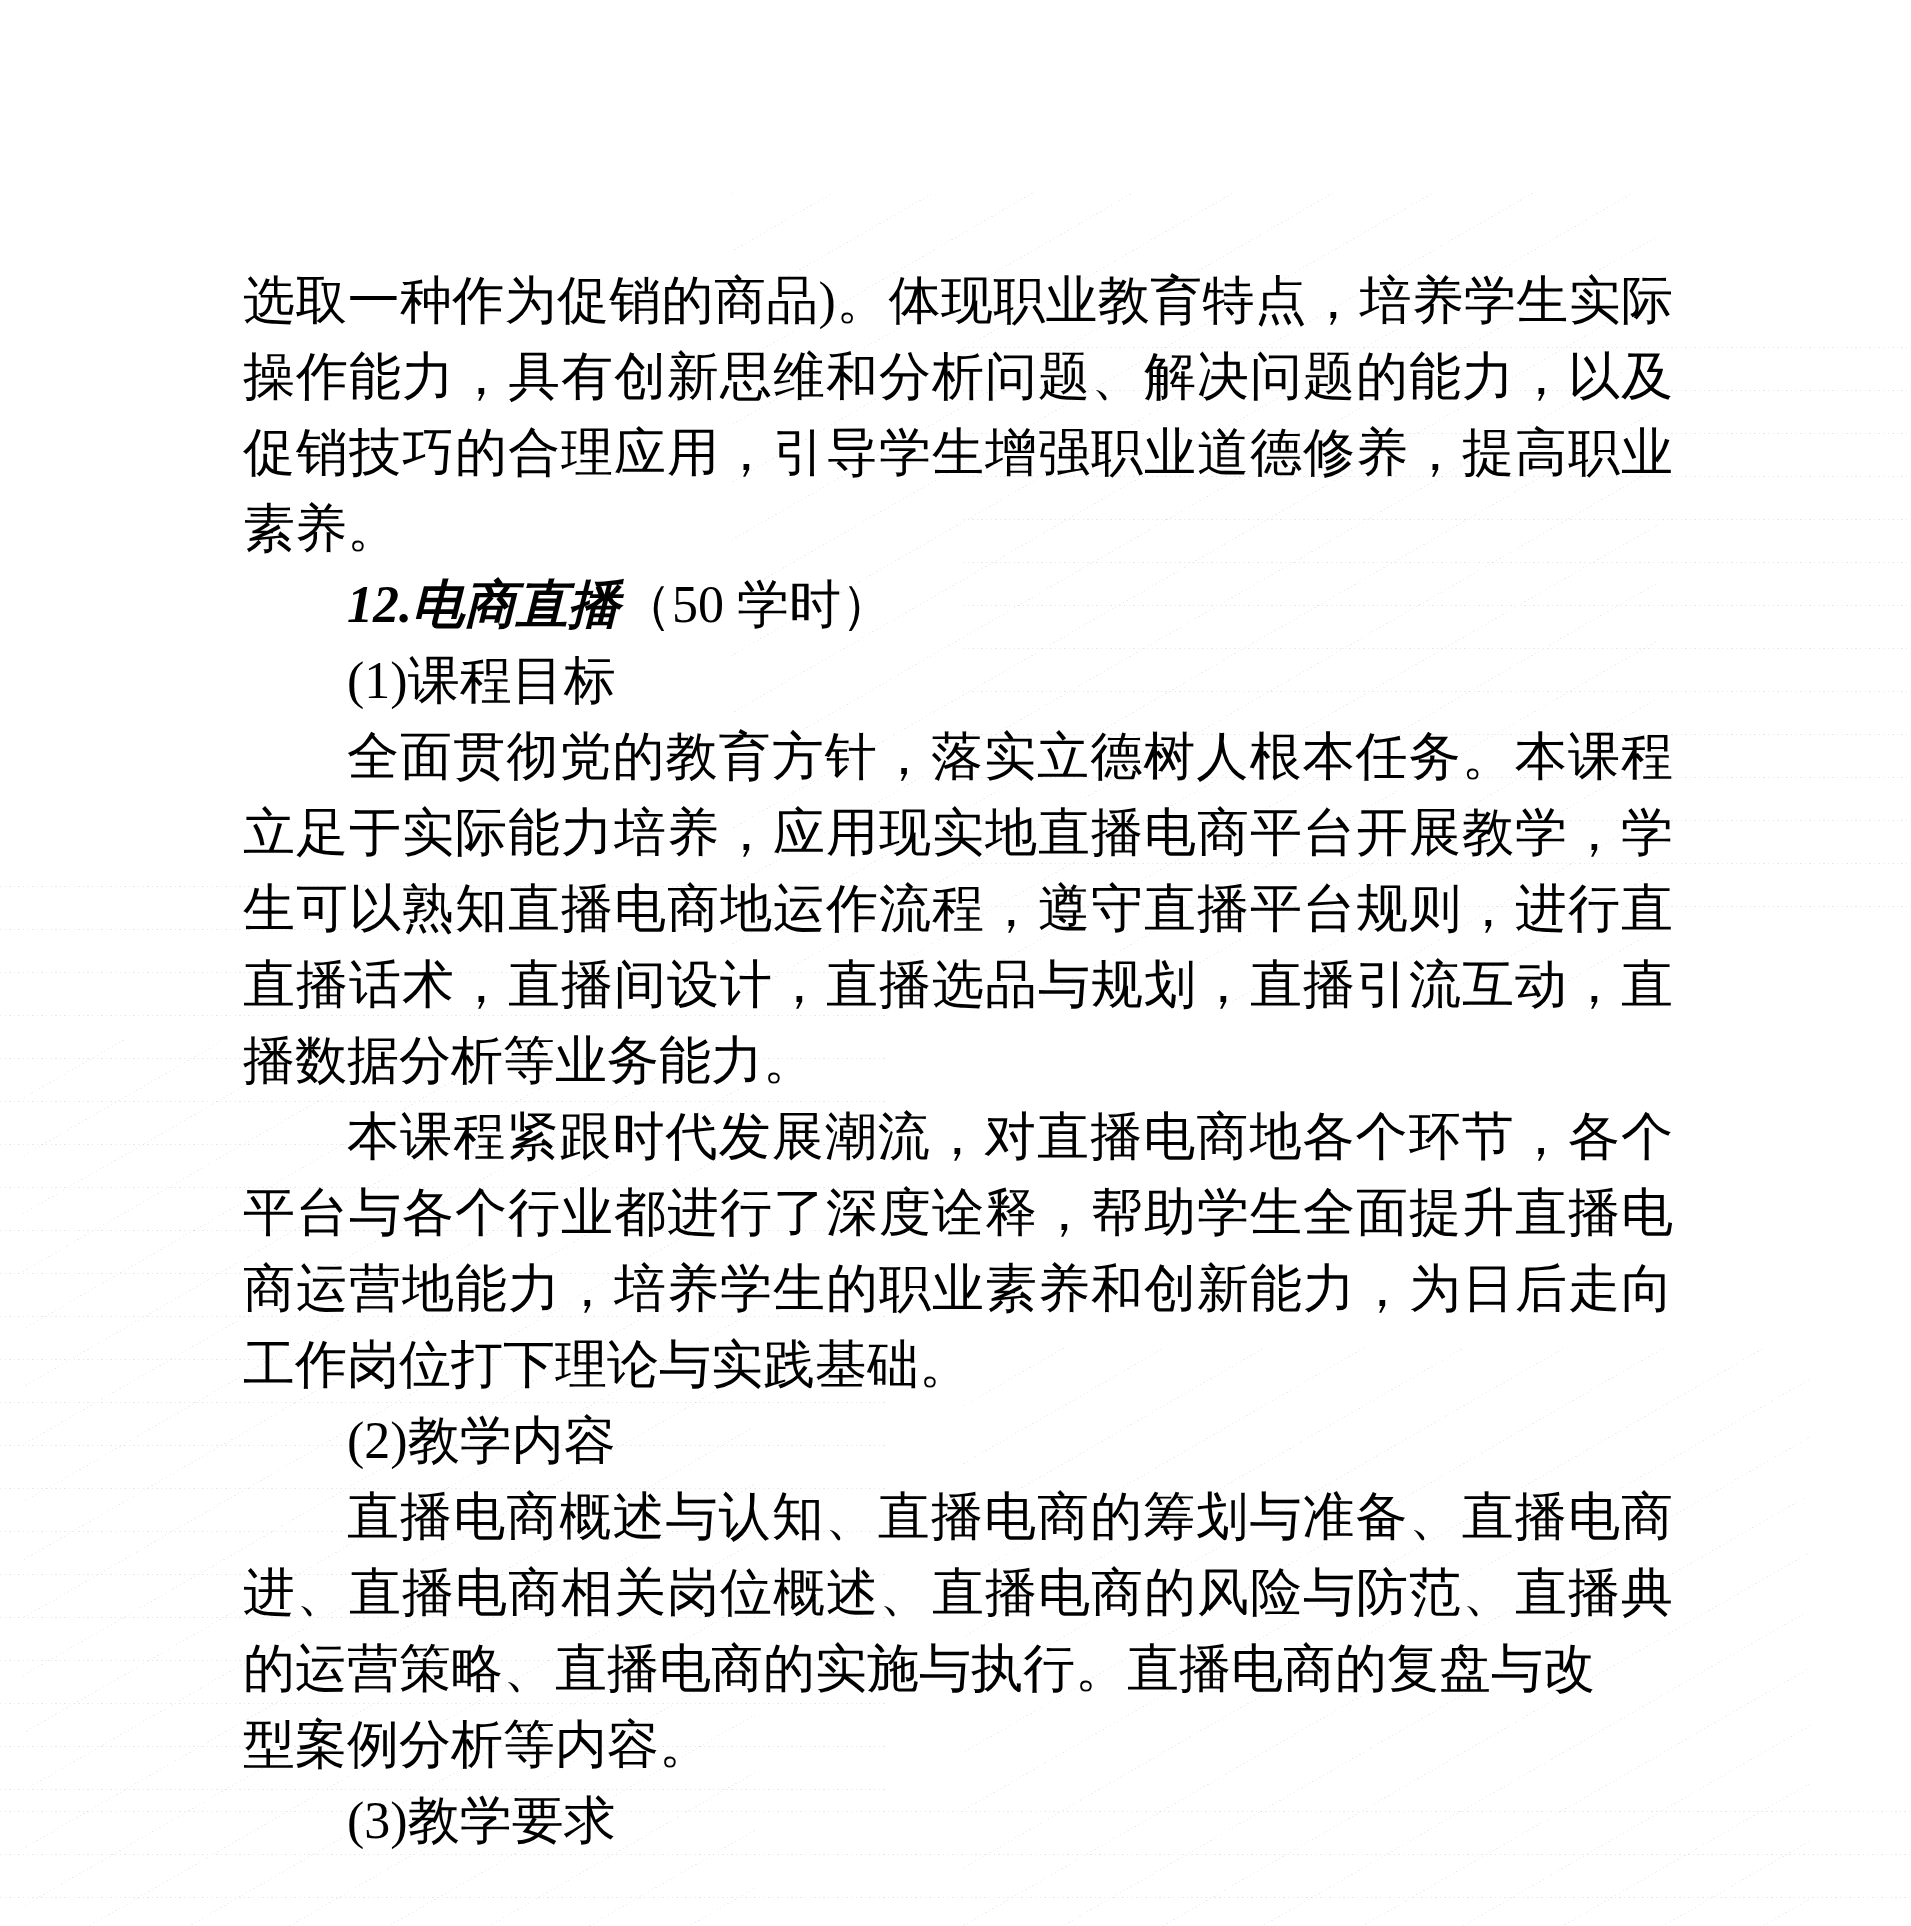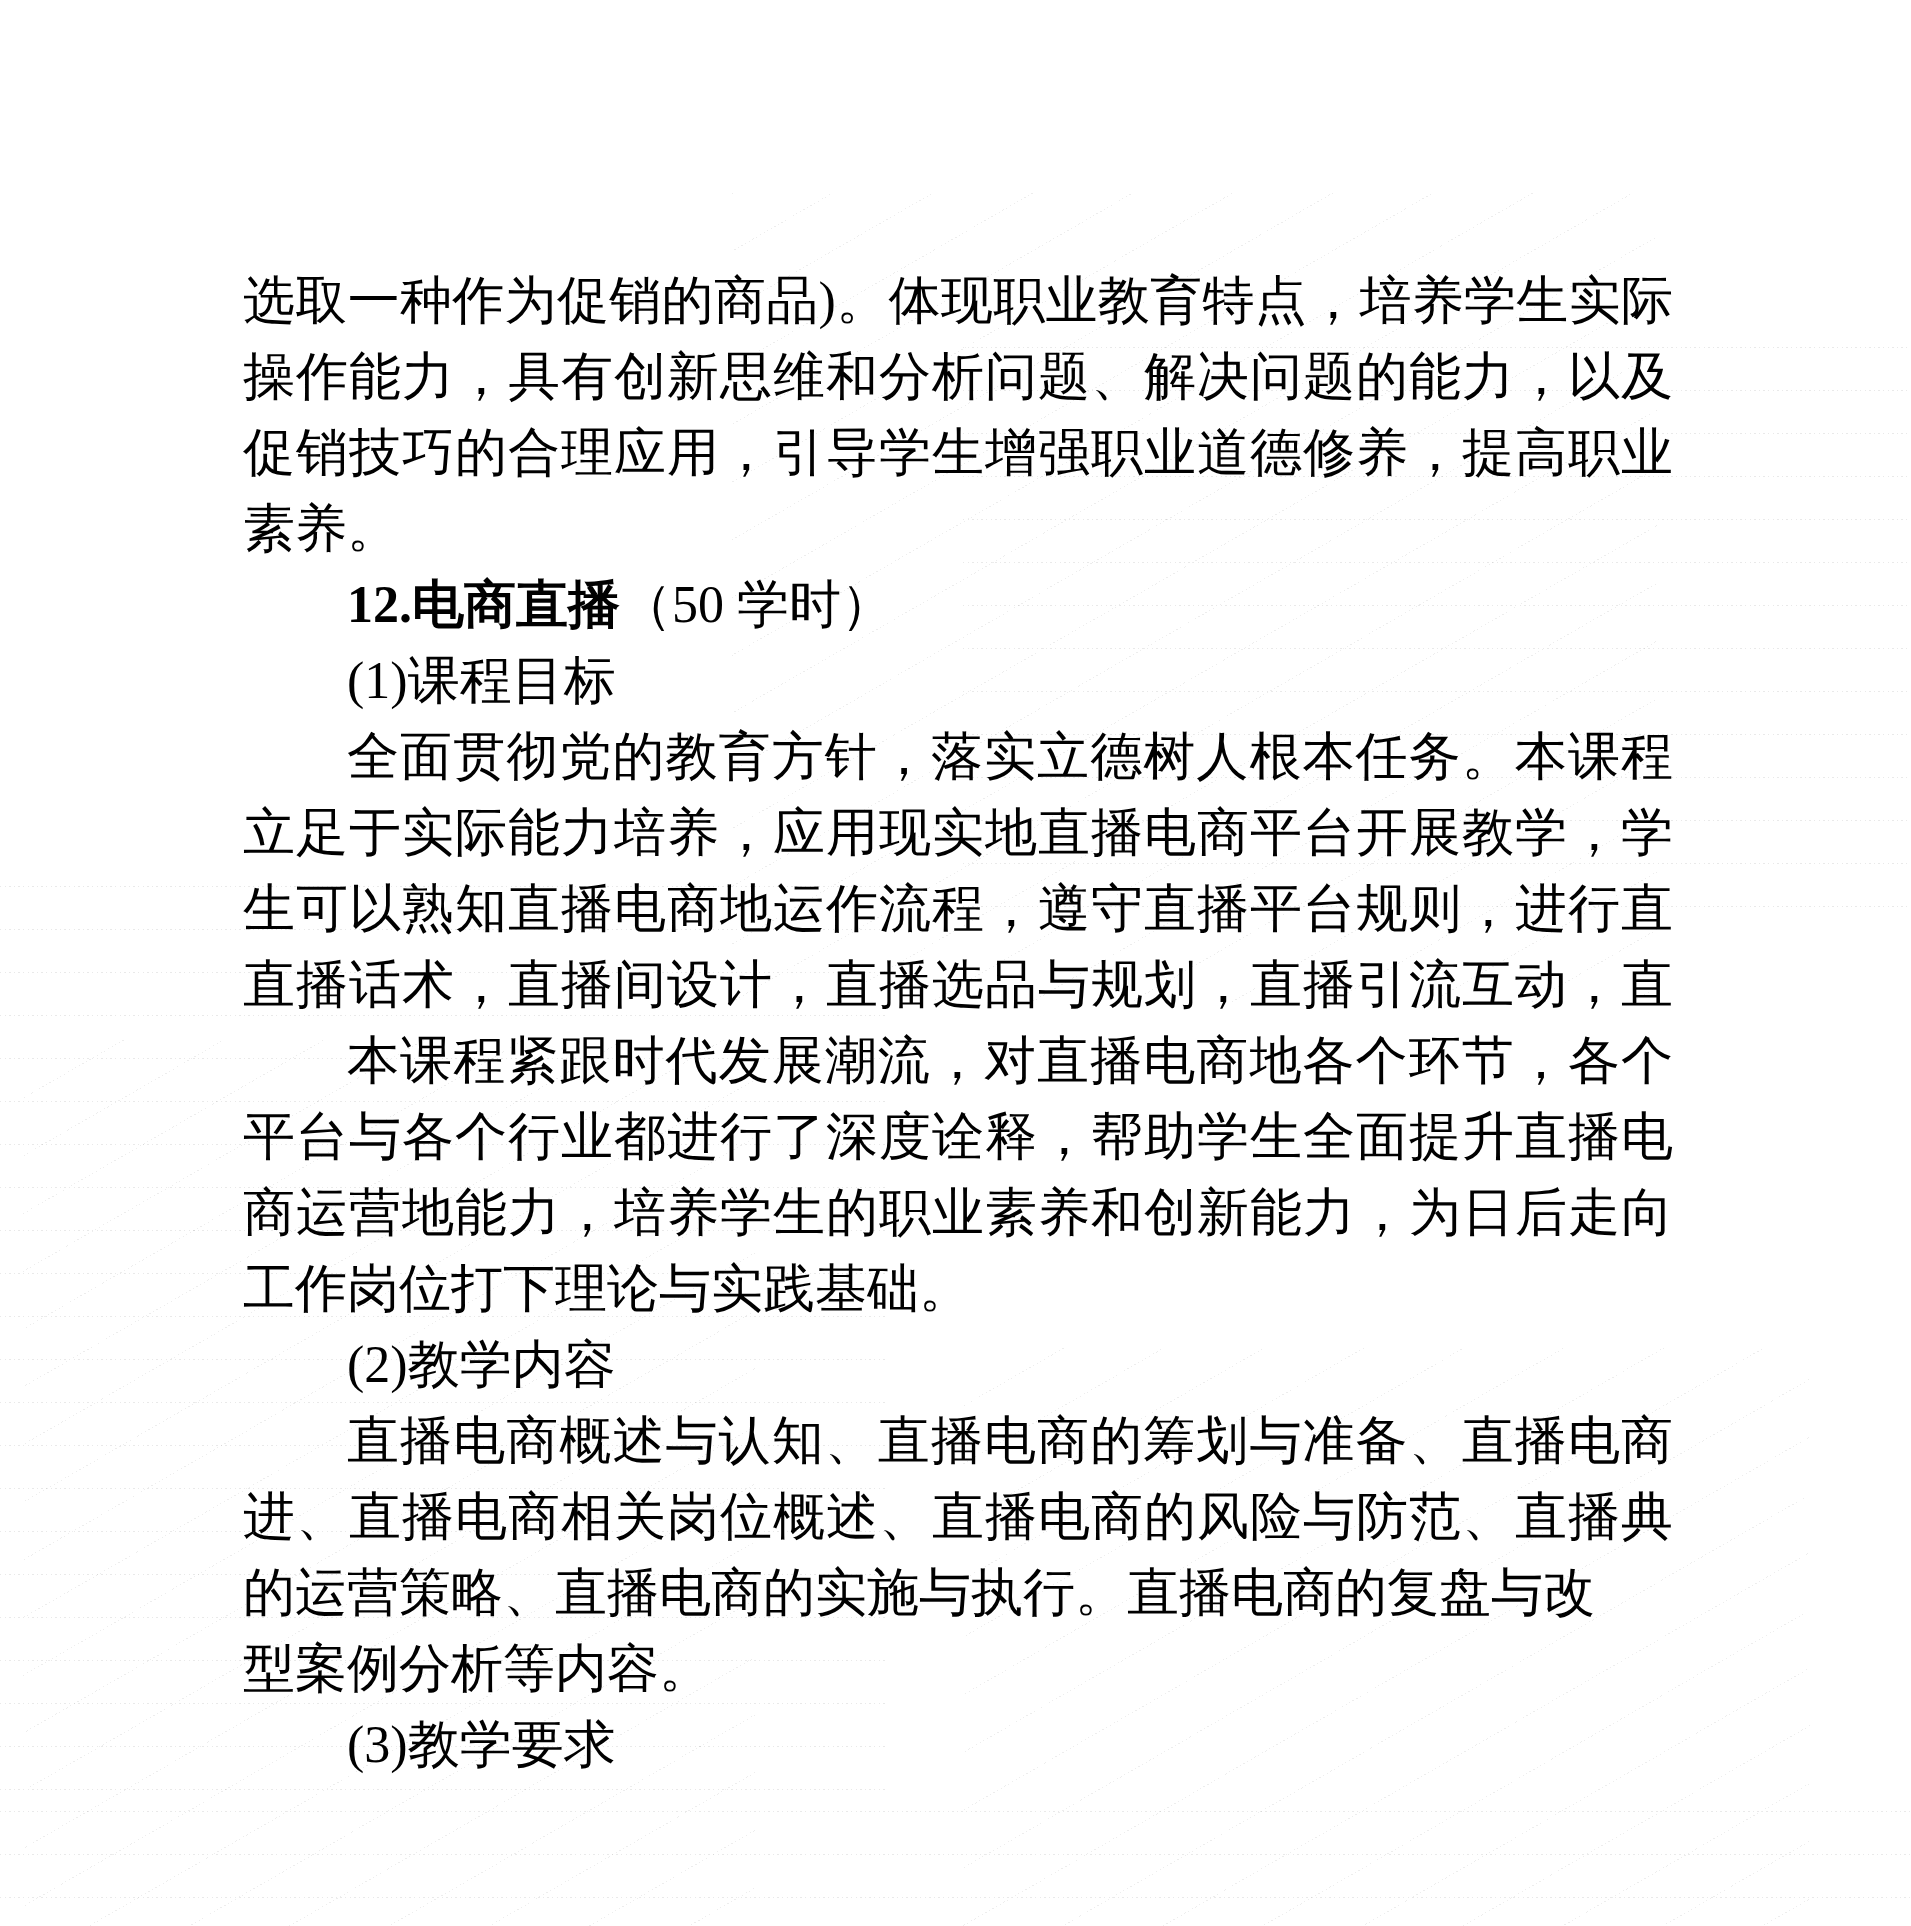--- a/index.html
+++ b/index.html
@@ -39,21 +39,21 @@
   .line {
     height: 76px;
     overflow: hidden;
     text-align: justify;
     text-align-last: justify;
     text-justify: inter-character;
     white-space: normal;
   }
   .line.s { text-align-last: auto; }
   .line.ind { text-indent: 2em; }
-  .bold { font-weight: bold; }
+  .bold { font-weight: bold; font-style: italic; }
 </style>
 </head>
 <body>
 
 <div class="page">
 
   <div class="artifact a-diag" style="left:23px;   top:1040px; width:732px; height:1618px;"></div>
   <div class="artifact a-diag" style="left:732px; top:193px;  width:925px; height:809px;"></div>
   <div class="artifact a-diag" style="left:963px; top:1348px; width:847px; height:770px;"></div>
   <div class="artifact a-horiz" style="left:0px;    top:1811px; width:1911px; height:867px;"></div>
@@ -72,20 +72,21 @@
     <div class="line s ind">
       <span class="bold">12.电商直播</span><span>（50 学时）</span>
     </div>
 
     <div class="line s ind">(1)课程目标</div>
     <div>
       <div class="line ind">全面贯彻党的教育方针，落实立德树人根本任务。本课程</div>
       <div class="line">立足于实际能力培养，应用现实地直播电商平台开展教学，学</div>
       <div class="line">生可以熟知直播电商地运作流程，遵守直播平台规则，进行直</div>
       <div class="line">直播话术，直播间设计，直播选品与规划，直播引流互动，直</div>
+      <div class="line s">播数据分析等业务能力。</div>
     </div>
     <div>
       <div class="line ind">本课程紧跟时代发展潮流，对直播电商地各个环节，各个</div>
       <div class="line">平台与各个行业都进行了深度诠释，帮助学生全面提升直播电</div>
       <div class="line">商运营地能力，培养学生的职业素养和创新能力，为日后走向</div>
       <div class="line s">工作岗位打下理论与实践基础。</div>
     </div>
 
     <div class="line s ind">(2)教学内容</div>
     <div>

